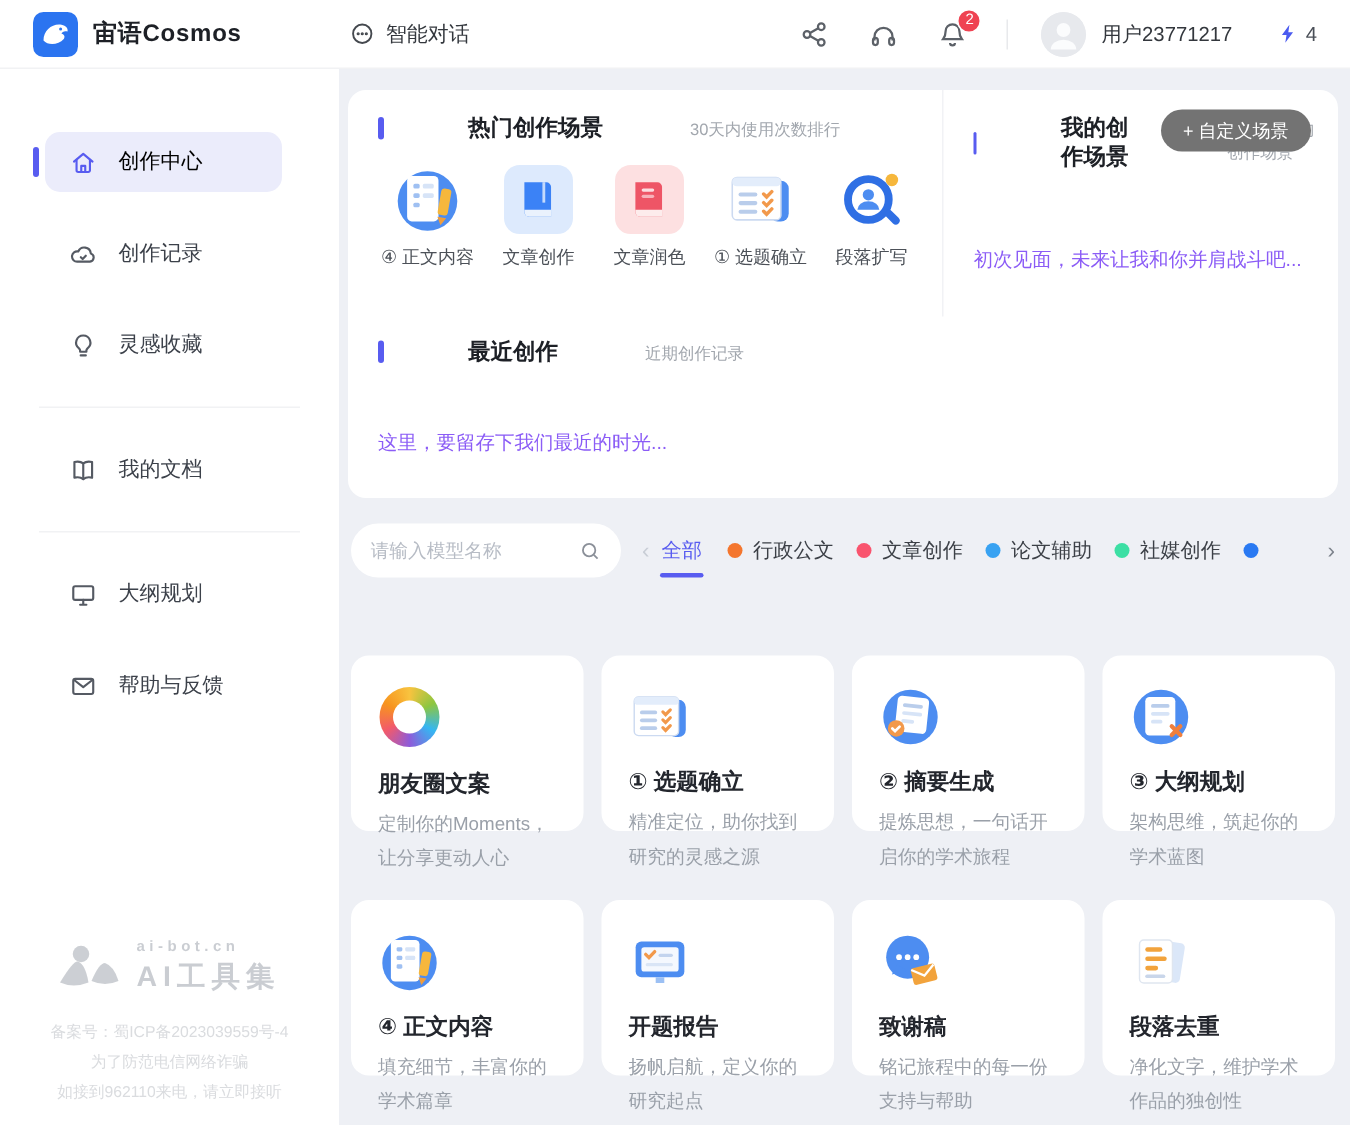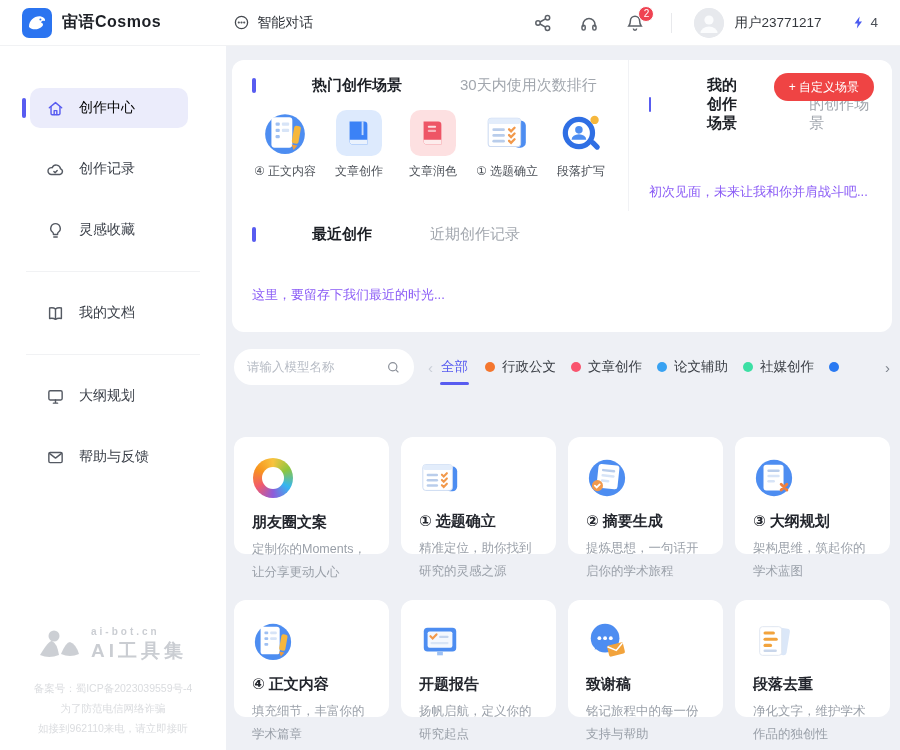--- a/index.html
+++ b/index.html
@@ -53,29 +53,29 @@
   .wm-line { font-size:10.5px; color:#dadcdf; line-height:20px; }
   
   .main { flex:1; padding:14px 8px 0 6px; overflow:hidden; }
   .panel { background:#fff; border-radius:12px; height:272px; }
   .panel-top { display:flex; height:151px; }
   .hot { flex:1; padding:16px 14px 0 20px; border-right:1px solid #f1f2f5; }
   .mine { flex:1; padding:16px 14px 0 20px; position:relative; }
   .sec-head { display:flex; align-items:baseline;gap:48px; }
   .sec-bar { width:4px; height:15px; border-radius:2px; background:#585cf0; align-self:center; }
   .sec-title { font-size:15px; font-weight:700; color:#1d2026; margin-left:8px; }
-  .sec-sub { font-size:15px; color:#a2a7ae; margin-left:10px; }
+  .sec-sub { font-size:11px; color:#a2a7ae; margin-left:10px; }
   .hot-items { display:flex; margin-top:15px; }
   .hot-item { width:66px; text-align:center; cursor:pointer; }
   .hot-item + .hot-item { margin-left:8px; }
   .hot-ico { width:46px; height:46px; margin:0 auto; }
   .hot-ico svg, .card-ico svg { width:100%; height:100%; display:block; }
   .hot-label { font-size:12px; color:#4c5158; margin-top:7px; white-space:nowrap; }
   .custom-btn {
-    position:absolute; right:18px; top:13px; background:#ef4444; color:#fff; border:none;
+    position:absolute; right:18px; top:13px; background:#737373; color:#fff; border:none;
     font-size:12px; height:28px; padding:0 15px; border-radius:15px; cursor:pointer;
     font-family:inherit;
   }
   .empty-text { text-align:left; font-size:13px; color:#8b5cf6; }
   .mine .empty-text { margin-top:50px; }
   .recent { padding:14px 20px 0; }
   .recent .empty-text { margin-top:42px; }
   
   .filter-row { display:flex; align-items:center; margin:15px 2px 0 2px; height:40px; }
   .search-box {

